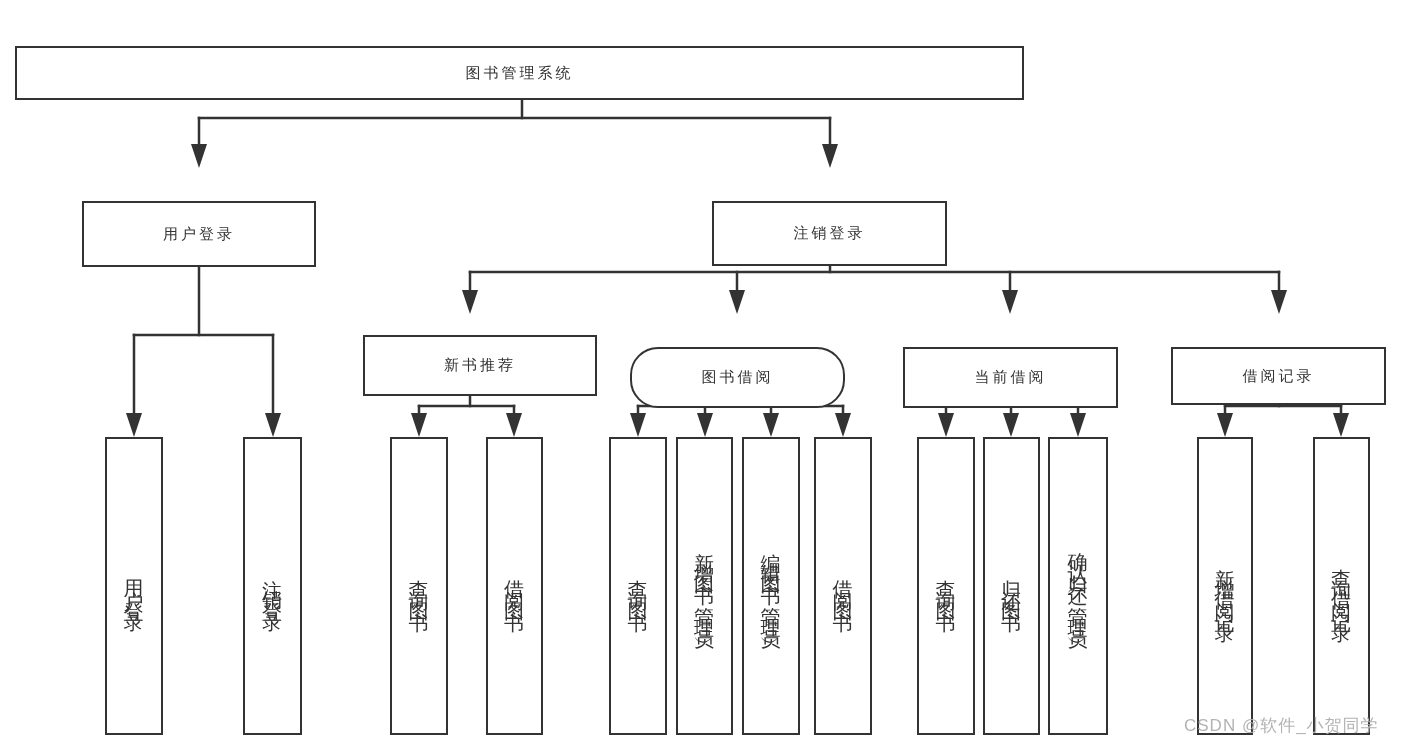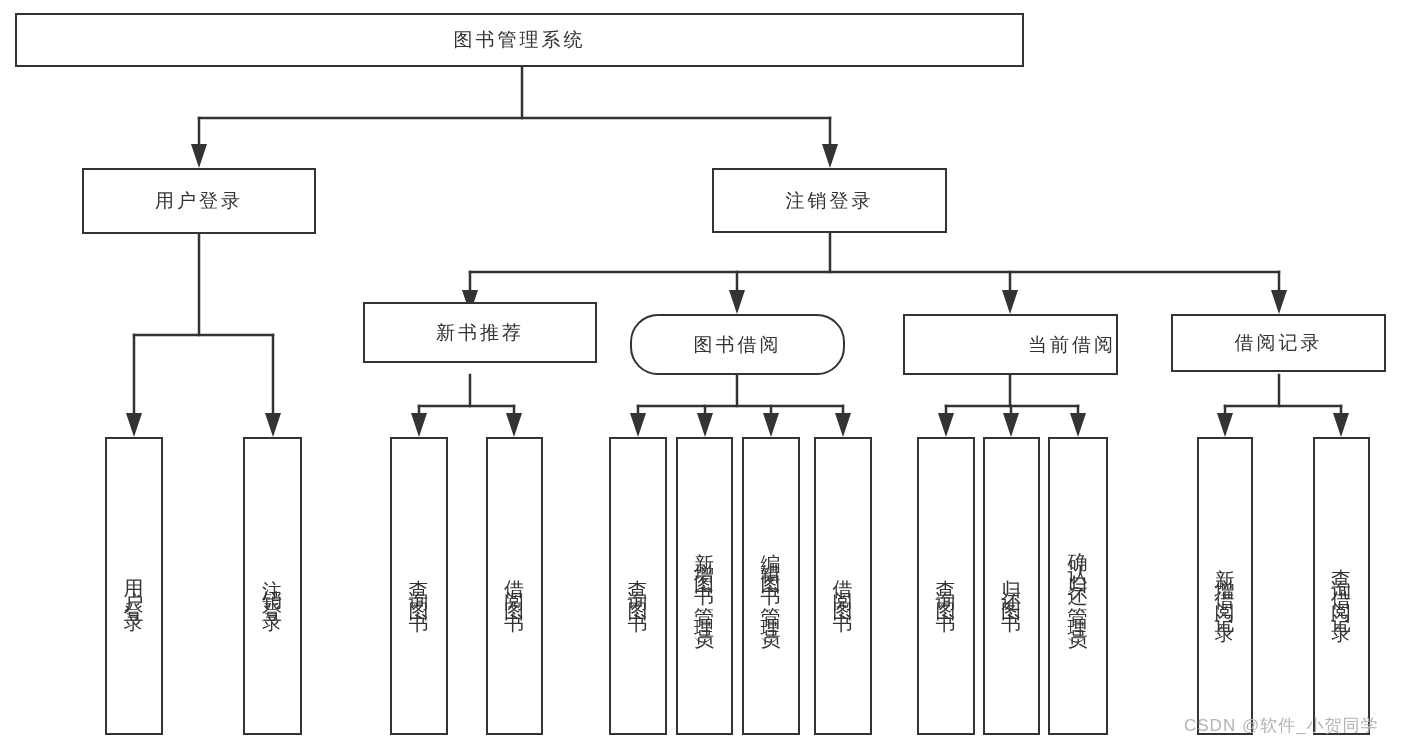--- a/index.html
+++ b/index.html
@@ -13,21 +13,21 @@
   .connector-layer{position:absolute;left:0;top:0;z-index:1;}
   .box{
     position:absolute;
     box-sizing:border-box;
     border:2.5px solid #333333;
     background:#ffffff;
     display:flex;align-items:center;justify-content:center;
     color:#333333;
     z-index:2;
   }
-  .hbox{font-size:19px;letter-spacing:3px;}
+  .hbox{font-size:15px;letter-spacing:3px;margin-top:33px;}
   .hbox .lbl{white-space:nowrap;}
   .vbox{z-index:2;}
   .vbox .lbl{
     writing-mode:vertical-rl;
     text-orientation:mixed;
     font-size:20px;
     letter-spacing:11px;
     line-height:1.1;
     white-space:nowrap;
   }
@@ -122,21 +122,21 @@
   <div class="box hbox" style="left:712px;top:168px;width:235px;height:65px;">
     <span class="lbl">注销登录</span>
   </div>
 
   <div class="box hbox" style="left:363px;top:302px;width:234px;height:61px;justify-content:center;">
     <span class="lbl">新书推荐</span>
   </div>
   <div class="box hbox" style="left:630px;top:314px;width:215px;height:61px;border-radius:28px;">
     <span class="lbl">图书借阅</span>
   </div>
-  <div class="box hbox" style="left:903px;top:314px;width:215px;height:61px;justify-content:flex-end;">
+  <div class="box hbox" style="left:903px;top:314px;width:215px;height:61px;">
     <span class="lbl">当前借阅</span>
   </div>
   <div class="box hbox" style="left:1171px;top:314px;width:215px;height:58px;">
     <span class="lbl">借阅记录</span>
   </div>
 
   <div class="box vbox" style="left:105px;top:437px;width:58px;height:298px;">
     <span class="lbl">用户登录</span>
   </div>
   <div class="box vbox" style="left:243px;top:437px;width:59px;height:298px;">

